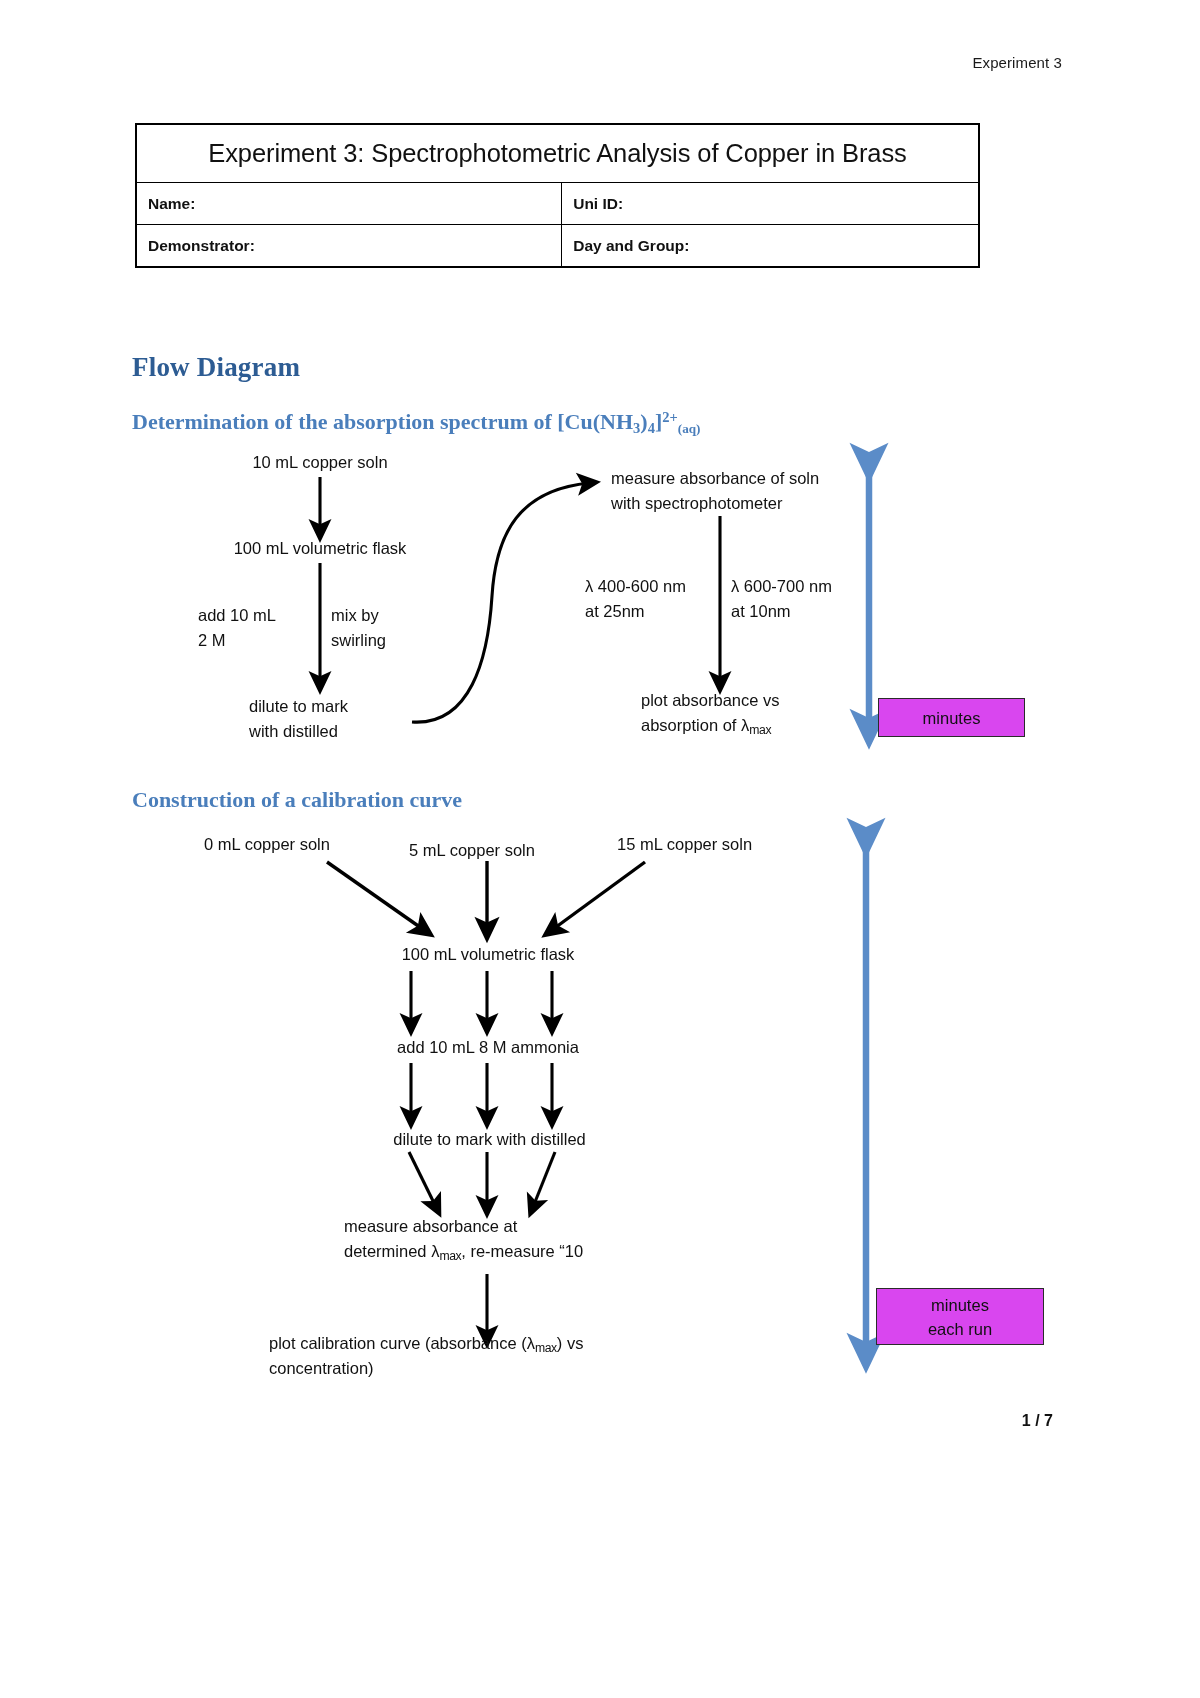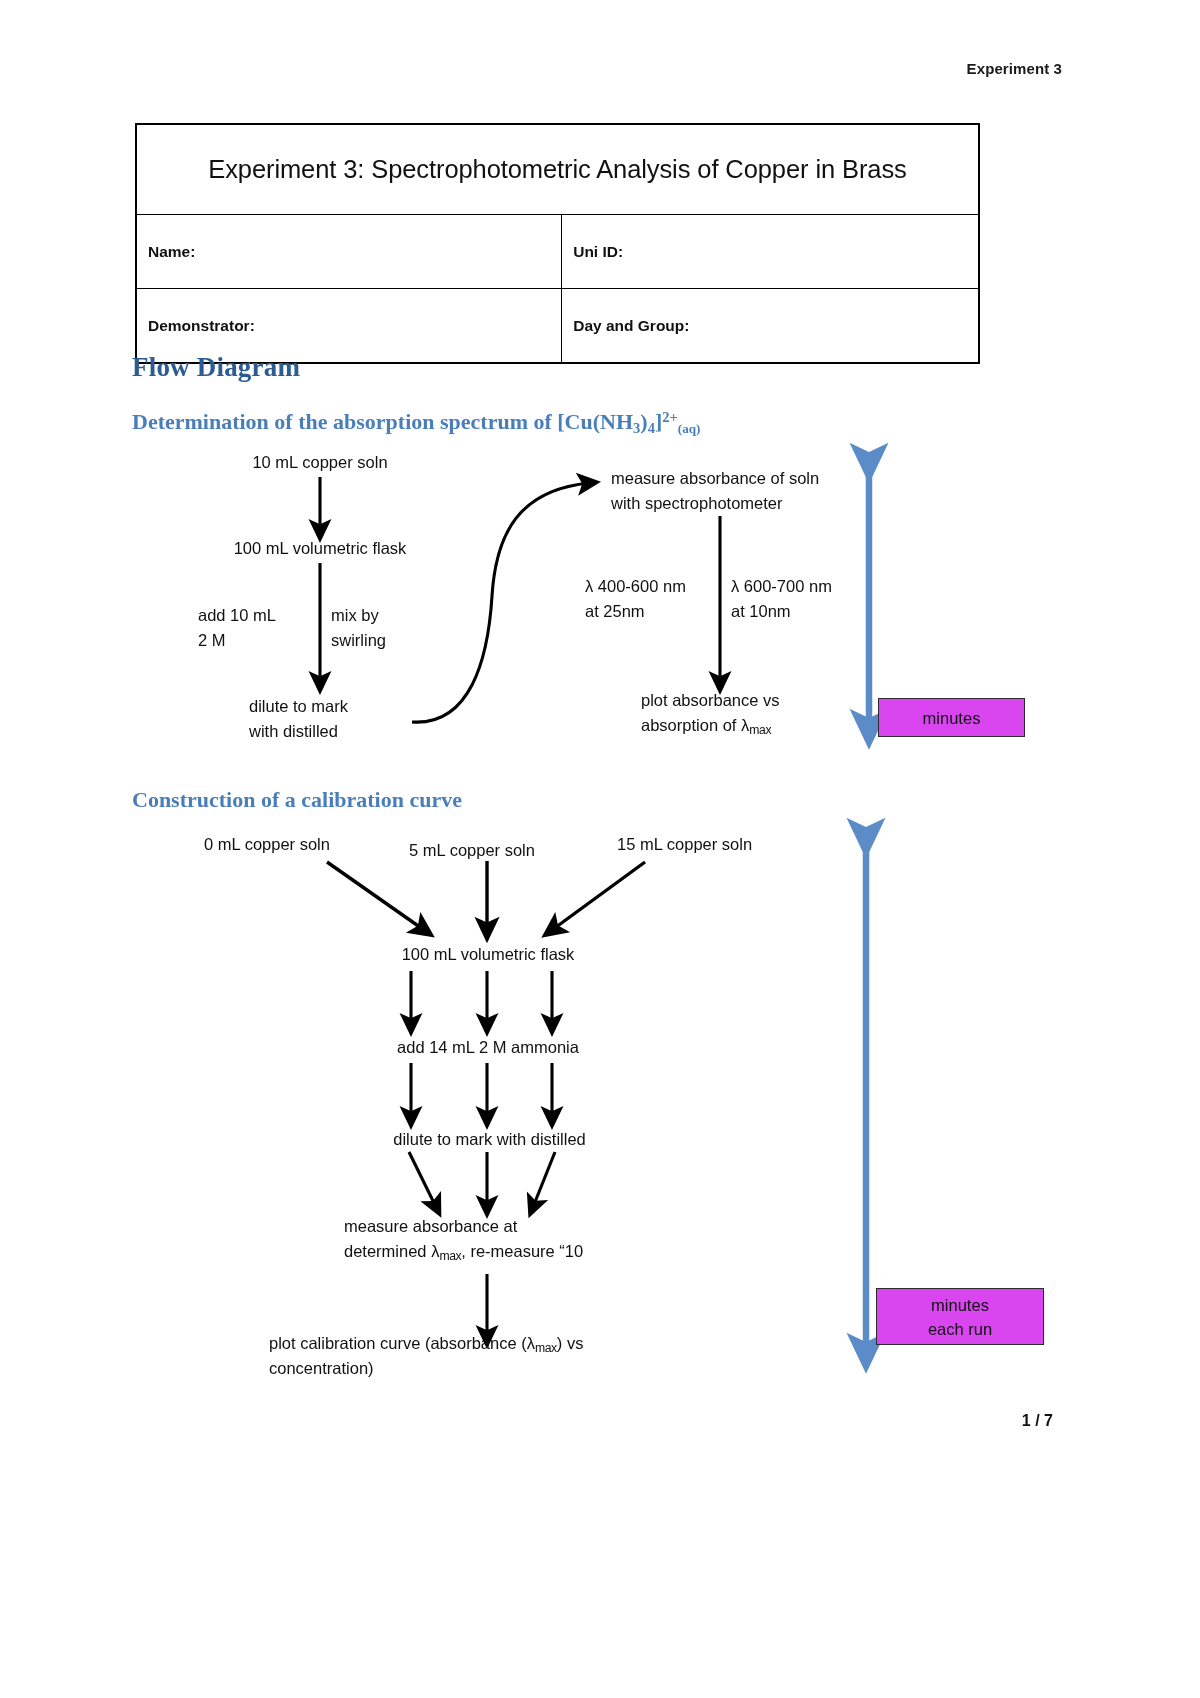--- a/index.html
+++ b/index.html
@@ -21,40 +21,40 @@
     left: 0; top: 0;
     width: 1200px;
     height: 1698px;
     background: #ffffff;
   }
 
   
   .running-header {
     position: absolute;
     right: 138px;
-    top: 60px;
+    top: 54px;
     font-size: 15px;
-    font-weight: bold;
+    font-weight: normal;
     letter-spacing: .1px;
     color: #1a1a1a;
   }
 
   
   .info-table {
     position: absolute;
     left: 135px;
     top: 123px;
     width: 845px;
     border: 2.5px solid #000;
     border-collapse: collapse;
     background: #fff;
   }
   .info-table td {
     border: 1.5px solid #000;
-    padding: 16px;
+    padding: 0;
     vertical-align: middle;
   }
   .title-cell {
     height: 57px;
     text-align: center;
     font-size: 25.5px;
     font-weight: 400;
     letter-spacing: -0.1px;
     color: #111;
   }
@@ -249,21 +249,21 @@
   <div class="dlabel" style="left:641px; top:713px;"><span>absorption of λ</span><span class="lmax">max</span></div>
 
   <div class="time-box" style="left:878px; top:698px; width:145px; height:37px;">minutes</div>
 
   <div class="dlabel" style="left:204px; top:832px;">0 mL copper soln</div>
   <div class="dlabel" style="left:409px; top:838px;">5 mL copper soln</div>
   <div class="dlabel" style="left:617px; top:832px;">15 mL copper soln</div>
 
   <div class="dlabel center" style="left:383px; top:942px; width:210px;">100 mL volumetric flask</div>
 
-  <div class="dlabel center" style="left:378px; top:1035px; width:220px;">add 14 mL 2 M ammonia</div>
+  <div class="dlabel center" style="left:378px; top:1035px; width:220px;">add 10 mL 8 M ammonia</div>
 
   <div class="dlabel center" style="left:362px; top:1127px; width:255px;">dilute to mark with distilled</div>
 
   <div class="dlabel" style="left:344px; top:1214px;">measure absorbance at</div>
   <div class="dlabel" style="left:344px; top:1239px;"><span>determined λ</span><span class="lmax">max</span><span>, re-measure “10</span></div>
 
   <div class="dlabel" style="left:269px; top:1331px;"><span>plot calibration curve (absorbance (λ</span><span class="lmax">max</span><span>) vs</span></div>
   <div class="dlabel" style="left:269px; top:1356px;">concentration)</div>
 
   <div class="time-box" style="left:876px; top:1288px; width:166px; height:55px; flex-direction:column;">

